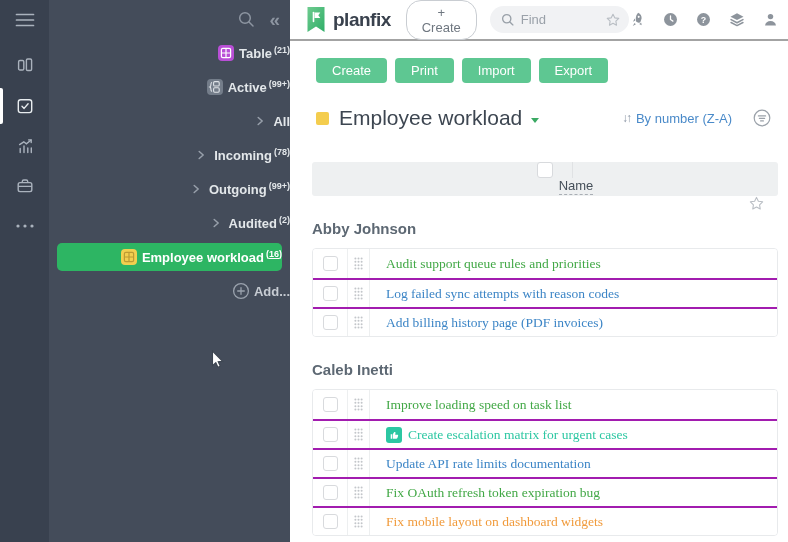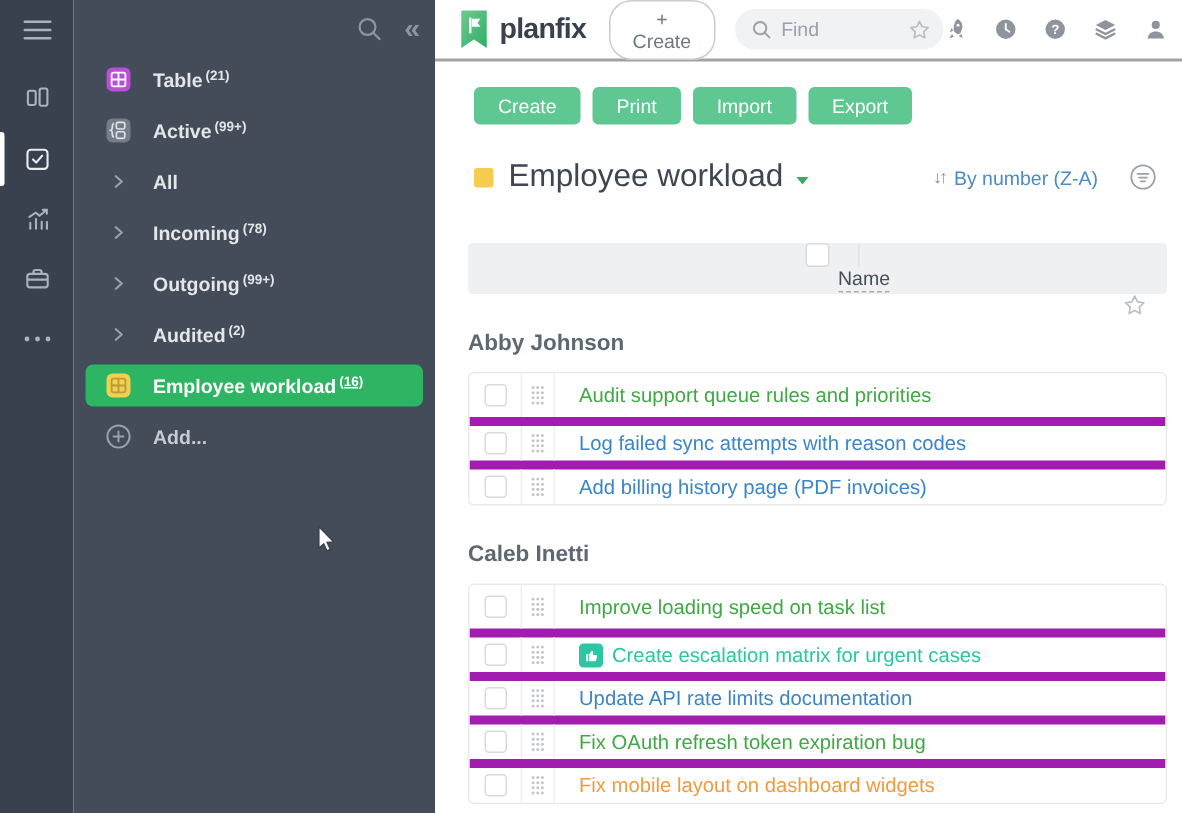--- a/index.html
+++ b/index.html
@@ -10,21 +10,21 @@
   
   .rail { width:49px; background:#39414f; display:flex; flex-direction:column; align-items:center; flex-shrink:0; position:relative; }
   .rail-btn { width:49px; height:40px; display:flex; align-items:center; justify-content:center; }
   .rail-btn.burger { height:36px; margin-top:2px; margin-bottom:8px; }
   .rail-active-bar { position:absolute; left:0; top:88px; width:3px; height:36px; background:#fff; border-radius:0 2px 2px 0; }
 
   
   .sidebar { width:241px; background:#444c5a; flex-shrink:0; position:relative; padding-top:36px; }
   .sb-top { position:absolute; top:9px; right:6px; display:flex; align-items:center; gap:9px; }
   .sb-collapse { color:#8d95a1; font-size:19px; line-height:1; padding:0 4px; font-weight:bold; }
-  .sb-item { height:34px; display:flex; align-items:center; gap:14px; padding-left:21px; color:#e3e7ea; font-size:13px; font-weight:600; cursor:default; }
+  .sb-item { height:34px; display:flex; align-items:center; gap:4px; padding-left:21px; color:#e3e7ea; font-size:13px; font-weight:600; cursor:default;justify-content:flex-end; }
   .sb-item .slot { width:18px; height:18px; display:flex; align-items:center; justify-content:center; flex-shrink:0; }
   .sb-item .ic { display:none; }
   .sb-item.v-table .ic-table,
   .sb-item.v-active .ic-active,
   .sb-item.v-all .ic-chevron, .sb-item.v-incoming .ic-chevron,
   .sb-item.v-outgoing .ic-chevron, .sb-item.v-audited .ic-chevron,
   .sb-item.v-workload .ic-table-yellow,
   .sb-item.v-add .ic-plus { display:flex; }
   .sb-item .count { font-size:9px; position:relative; top:-5px; margin-left:2px; font-weight:600; }
   .sb-item.v-selected { background:#2db563; margin:3px 8px; height:28px; border-radius:5px; padding-left:13px; color:#fff; }
@@ -57,22 +57,22 @@
 
   .thead { margin-top:31px; height:34px; background:#eef0f1; border-radius:3px; display:flex; align-items:center;flex-direction:column; }
   .thead .cb-cell { width:56px; height:100%; display:flex; align-items:center; justify-content:center; border-right:1px solid #e0e2e4; }
   .cb { width:15px; height:15px; background:#fff; border:1px solid #d8dadd; border-radius:3px; }
   .thead .cb { width:16px; height:16px; }
   .name-h { margin-left:62px; font-size:13px; color:#454f59; border-bottom:1px dashed #a9aeb4; padding-bottom:1px; }
   .thead .star { margin-left:auto; margin-right:13px; display:flex; }
 
   .group-name { margin-top:24px; font-size:15px; font-weight:bold; color:#5d6873; }
   .group { margin-top:11px; border:1px solid #e8eaec; border-radius:4px; overflow:hidden; }
-  .trow { height:29px; display:flex; align-items:center; background:#fff; }
-  .trow + .trow { border-top:6px solid #a21caf; }
+  .trow { height:29px; display:flex; align-items:center; background:#fff;font-family:Liberation Serif, serif; }
+  .trow + .trow { border-top:2px solid #a21caf; }
   .trow .cb-cell { width:35px; height:100%; display:flex; align-items:center; justify-content:center; border-right:1px solid #edeff0; }
   .trow .drag-cell { width:22px; height:100%; display:flex; align-items:center; justify-content:center; border-right:1px solid #edeff0; }
   .trow .title { padding-left:16px; font-size:13.5px; display:flex; align-items:center; gap:6px; white-space:nowrap; }
   .title.v-green { color:#42a846; } .title.v-blue { color:#3c85c6; }
   .title.v-teal { color:#2cc7a2; } .title.v-orange { color:#f19b3c; }
   .badge { width:16px; height:16px; border-radius:3px; background:#2cc7a2; display:flex; align-items:center; justify-content:center; flex-shrink:0; }
 
   .cursor { position:absolute; left:211px; top:350px; z-index:50; pointer-events:none; }
 </style>
 </head>

